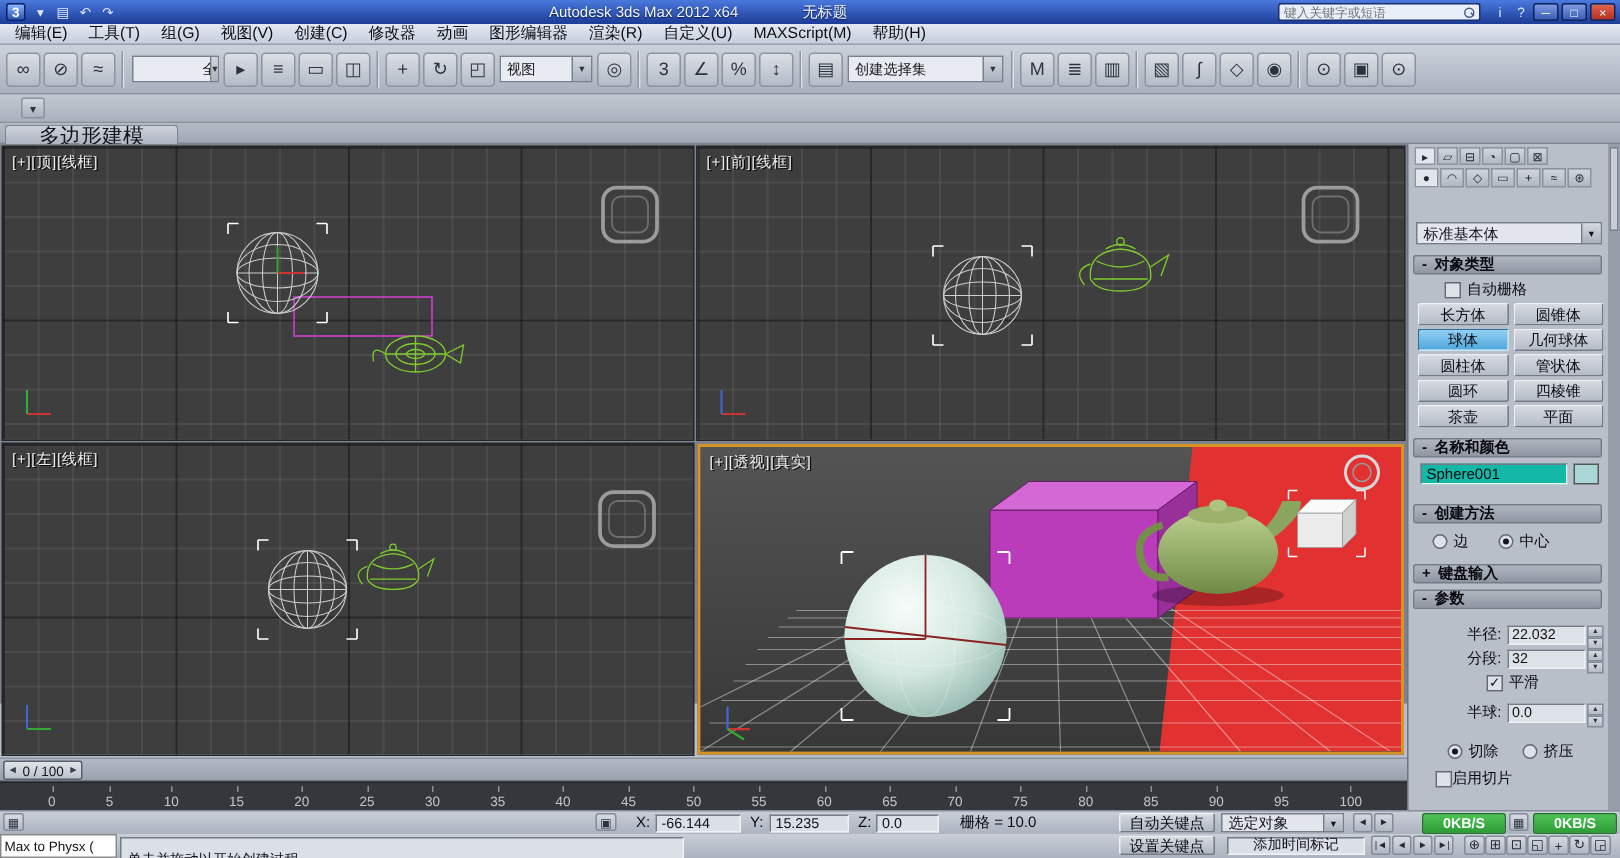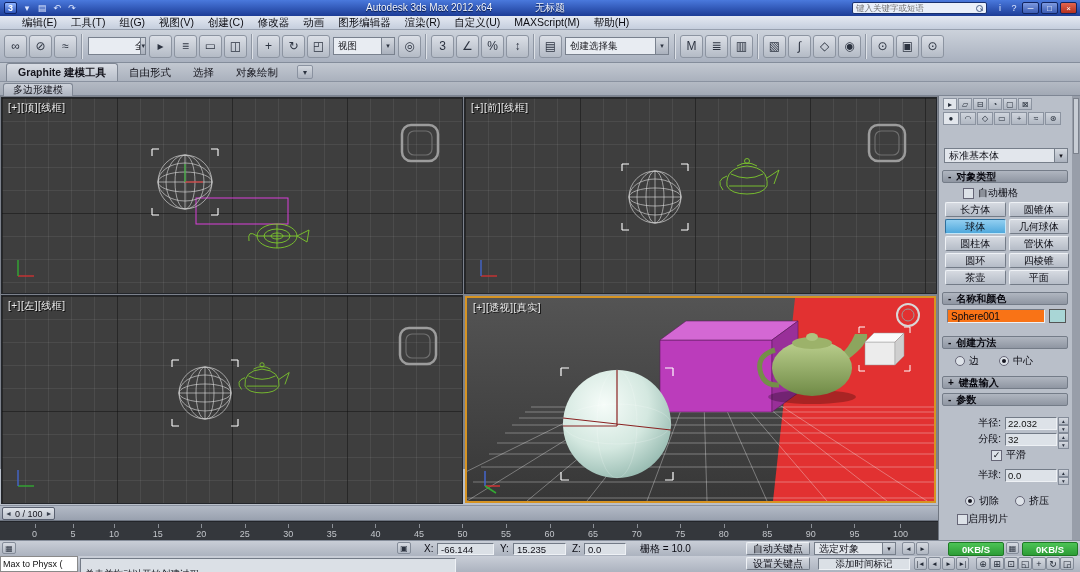--- a/index.html
+++ b/index.html
@@ -14,35 +14,35 @@
 .tb-title{flex:1;text-align:center;color:#f2f6ff;text-shadow:0 1px 1px #00113a}
 .searchbox{display:flex;align-items:center;background:#e9eff9;border:1px solid #18306e;border-radius:2px;height:12px;padding:0 3px;margin-right:6px}
 .searchbox input{border:none;outline:none;background:transparent;width:118px;font-size:8.5px;color:#333}
 .mag{position:relative;width:7px;height:7px;margin-left:2px}
 .mag::before{content:"";position:absolute;left:0;top:0;width:5px;height:5px;border:1.2px solid #4a5f86;border-radius:50%}
 .mag::after{content:"";position:absolute;left:4px;top:4.5px;width:3px;height:1.2px;background:#4a5f86;transform:rotate(45deg)}
 .ti{width:14px;height:12px;text-align:center;line-height:12px;font-size:9px;color:#dfe8ff}
 .winbtn{width:17px;height:12px;margin:0 1px;background:linear-gradient(#7d9ae0,#3b5cb4);border:1px solid #11245f;border-radius:2px;color:#fff;font-size:8px;text-align:center;line-height:11px}
 .winbtn.close{background:linear-gradient(#e2654f,#b3301f);margin-right:3px}
 
-.menubar{left:0;top:16px;width:1080px;height:14px;background:linear-gradient(#e4e9f2,#c5cedd);border-bottom:1px solid #97a0af;display:flex;align-items:center;padding-left:15px}
+.menubar{left:0;top:16px;width:1080px;height:14px;background:linear-gradient(#e4e9f2,#c5cedd);border-bottom:1px solid #97a0af;display:flex;align-items:center;padding-left:3px}
 .menu-item{padding:0 7px;font-size:10.5px;line-height:13px;color:#0c0c12}
 
 .toolbar{left:0;top:30px;width:1080px;height:33px;background:linear-gradient(#ccd2db,#a9b1bf);border-bottom:1px solid #848d9b;display:flex;align-items:center;padding-left:3px}
 .tb-btn{width:23px;height:23px;margin:0 1px;display:flex;align-items:center;justify-content:center;font-size:12px;color:#2c3340;background:linear-gradient(#dbdfe6,#b4bbc6);border:1px solid #8c94a1;border-radius:3px}
 .tb-sep{width:2px;height:25px;background:#8f97a4;border-right:1px solid #dde1e7;margin:0 3px}
 .tb-drop{height:18px;background:#e8ecf2;border:1px solid #79818e;display:flex;align-items:center;font-size:9.5px;color:#16161c;padding-left:4px;margin:0 2px}
 .tb-drop-arr{width:13px;height:16px;margin-left:auto;background:linear-gradient(#d4d9e0,#aab1bd);border-left:1px solid #79818e;display:flex;align-items:center;justify-content:center;font-size:7px;color:#2c3340}
 
 .ribbonrow{left:0;top:63px;width:1080px;height:19px;background:linear-gradient(#c2c8d1,#aab1bd);border-bottom:1px solid #8a92a0;display:flex;align-items:flex-end;padding-left:6px}
 .rib-tab{padding:0 11px;font-size:10.5px;line-height:17px;color:#14141c}
 .rib-tab.active{background:linear-gradient(#d9dde4,#b7bec9);border:1px solid #7f8794;border-bottom:none;border-radius:3px 3px 0 0;font-weight:bold}
 .rib-min{width:16px;height:14px;margin-left:8px;margin-bottom:2px;font-size:8px;text-align:center;line-height:13px;color:#2c3340;background:linear-gradient(#d4d9e0,#aab1bd);border:1px solid #8a92a0;border-radius:2px}
 .subtabrow{left:0;top:82px;width:1080px;height:14px;background:linear-gradient(#b4bac4,#a2a9b5);border-bottom:1px solid #7e8694}
-.subtab{position:absolute;left:3px;top:1px;height:13px;padding:0 9px;font-size:10px;line-height:12px;color:#14141c;background:linear-gradient(#cdd2da,#adb4c0);border:1px solid #7f8794;border-bottom:none;border-radius:3px 3px 0 0}
+.subtab{position:absolute;left:3px;top:1px;height:13px;padding:0 22px;font-size:14px;line-height:12px;color:#14141c;background:linear-gradient(#cdd2da,#adb4c0);border:1px solid #7f8794;border-bottom:none;border-radius:3px 3px 0 0}
 
 .vp{background-color:#3e3e3e;background-image:linear-gradient(to right,rgba(15,15,15,.6) 1px,transparent 1px),linear-gradient(to bottom,rgba(15,15,15,.6) 1px,transparent 1px),linear-gradient(to right,rgba(255,255,255,.065) 1px,transparent 1px),linear-gradient(to bottom,rgba(255,255,255,.065) 1px,transparent 1px);background-size:115px 115px,115px 115px,23px 23px,23px 23px;outline:1px solid #23262b}
 .vp svg,.persp svg{position:absolute;left:0;top:0}
 .vp-label{position:absolute;left:6px;top:3px;font-size:10px;letter-spacing:.5px;color:#ececec;text-shadow:1px 1px 0 rgba(0,0,0,.85)}
 
 .cp-tab{width:14px;height:12px;margin-right:1px;font-size:8px;display:flex;align-items:center;justify-content:center;color:#222a36;background:linear-gradient(#d0d5dd,#b1b8c3);border:1px solid #8b93a0}
 .cp-tab.active{background:#e2e6ec}
 .cp-cat{width:16px;height:13px;margin-right:1px;font-size:8px;display:flex;align-items:center;justify-content:center;color:#222a36;background:linear-gradient(#d0d5dd,#b1b8c3);border:1px solid #8b93a0}
 .cp-cat.active{background:#e2e6ec}
 .cp-drop{background:#e2e6ec;border:1px solid #767e8a;display:flex;align-items:center;font-size:10px;color:#12121a;padding-left:4px}
@@ -53,21 +53,21 @@
 .sunken{background:#dbe0e6;border:1px solid;border-color:#737b87 #eef1f5 #eef1f5 #737b87}
 .lbl{font-size:10px;color:#0b0b13}
 .chk{width:11px;height:11px;background:#dde2e8;border:1px solid #667;font-size:9px;line-height:9px;text-align:center;font-weight:bold;color:#11131c}
 .radio{width:10px;height:10px;border-radius:50%;background:#dde2e8;border:1px solid #667;position:relative;display:inline-block}
 .radio.sel::after{content:"";position:absolute;left:2px;top:2px;width:4px;height:4px;border-radius:50%;background:#161620}
 .spin-row{display:flex;align-items:center}
 .spin-lbl{flex:1;text-align:right;padding-right:4px;font-size:10px;color:#0b0b13}
 .spin-field{width:52px;height:13px;background:#dde2e8;border:1px solid;border-color:#737b87 #eef1f5 #eef1f5 #737b87;font-size:9.5px;color:#111;padding:0 2px;display:flex;align-items:center}
 .spin-arrows{width:11px;height:13px;display:flex;flex-direction:column;margin-left:1px}
 .spin-arrows i{flex:1;font-style:normal;font-size:5.5px;line-height:6px;text-align:center;color:#2c3340;background:linear-gradient(#d6dae1,#b5bcc7);border:1px solid #848c99}
-.name-inp{background:#f97316;border:1px solid;border-color:#737b87 #eef1f5 #eef1f5 #737b87;font-size:10px;color:#0a0a10;padding:0 3px}
+.name-inp{background:#14b8a6;border:1px solid;border-color:#737b87 #eef1f5 #eef1f5 #737b87;font-size:10px;color:#0a0a10;padding:0 3px}
 
 .tl-handle{position:absolute;top:1px;height:13px;display:flex;align-items:center;background:linear-gradient(#e0e4ea,#bbc1cb);border:1px solid #596070;border-radius:2px;font-size:9px;color:#14141c;padding:0 2px;gap:3px}
 .tl-arr{font-size:7px;color:#39404e}
 .tick{position:relative;font-size:9px;color:#c3c6cb;padding-top:6px}
 .tick::before{content:"";position:absolute;top:1px;left:50%;width:1px;height:4px;background:#8b8f96}
 
 .sbar{background:linear-gradient(#c9ced7,#acb3bf)}
 .sb-ic{width:14px;height:12px;font-size:8px;text-align:center;line-height:12px;color:#2c3340;background:linear-gradient(#d6dae1,#b5bcc7);border:1px solid #848c99;border-radius:2px}
 .sb-lbl{position:absolute;font-size:10px;color:#0b0b13;line-height:16px}
 .sb-btn{position:absolute;height:13px;top:1px;font-size:10px;color:#0b0b13;display:flex;align-items:center;justify-content:center;background:linear-gradient(#d6dae1,#b0b7c2);border:1px solid;border-color:#eef1f5 #737b87 #737b87 #eef1f5;border-radius:2px}
@@ -163,26 +163,20 @@
       <div class="tb-btn">∫</div>
       <div class="tb-btn">◇</div>
       <div class="tb-btn">◉</div>
       <div class="tb-sep"></div>
       <div class="tb-btn">⊙</div>
       <div class="tb-btn">▣</div>
       <div class="tb-btn">⊙</div>
     </div>
 
   <div class="a ribbonrow">
-    <div style="display:flex;align-items:flex-end">
-        <div class="rib-tab active">Graphite 建模工具</div>
-        <div class="rib-tab">自由形式</div>
-        <div class="rib-tab">选择</div>
-        <div class="rib-tab">对象绘制</div>
-      </div>
     <div class="rib-min">▾</div>
   </div>
   <div class="a subtabrow">
     <div class="subtab">多边形建模</div>
   </div>
 
   <div class="a" style="left:0;top:96px;width:938px;height:373px;background:#7d828c">
 
     <div class="a vp" style="left:2px;top:2px;width:460px;height:195px">
       <svg width="460" height="195" viewBox="0 0 460 195">

